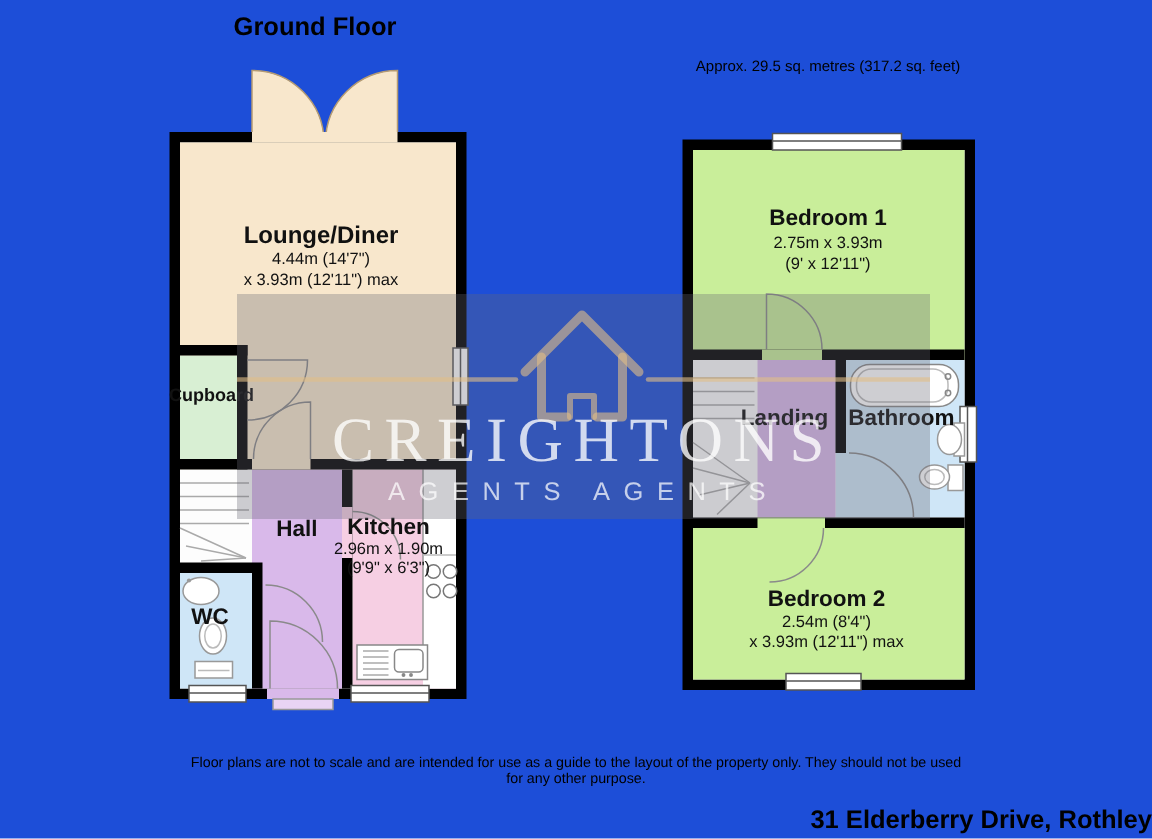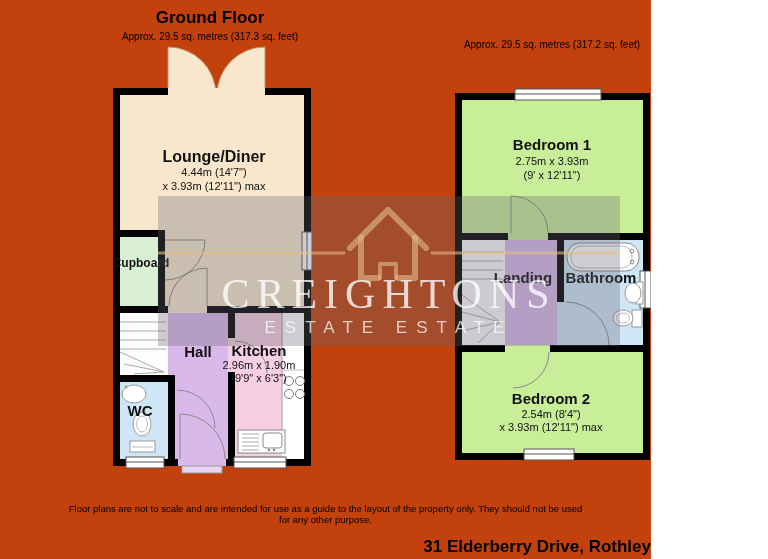--- a/index.html
+++ b/index.html
@@ -1,16 +1,16 @@
 <!DOCTYPE html>
 <html><head>
 <meta charset="utf-8">
 <style>
   html,body{margin:0;padding:0;background:#fff;}
-  #canvas{position:relative;width:651px;height:559px;background:#c2410c;overflow:hidden;
+  #canvas{position:relative;width:768px;height:559px;background:#1d4ed8;overflow:hidden;
           font-family:"Liberation Sans",sans-serif;color:#000;}
   .floor-header{position:absolute;text-align:center;width:300px;}
   .floor-title{font-size:17px;font-weight:bold;line-height:20px;}
   .floor-subtitle{font-size:10px;margin-top:3px;}
   #plan-svg{position:absolute;left:0;top:0;}
   svg text{font-family:"Liberation Sans",sans-serif;fill:#111;}
   .room-name{font-size:15px;font-weight:bold;}
   .room-name-lg{font-size:16px;font-weight:bold;}
   .room-name-sm{font-size:12px;font-weight:bold;}
   .room-dim{font-size:11px;}
@@ -29,21 +29,20 @@
   #planup{top:524px;font-size:9.5px;}
   #address{top:537px;font-size:17px;font-weight:bold;text-align:right;}
 </style>
 </head>
 <body>
 
 <div id="canvas">
 
   <div class="floor-header" style="left:60px;top:8px;">
     <div class="floor-title">Ground Floor</div>
-    <div class="floor-subtitle">Approx. 29.5 sq. metres (317.3 sq. feet)</div>
   </div>
   <div class="floor-header" style="left:402px;top:36px;">
     <div class="floor-subtitle">Approx. 29.5 sq. metres (317.2 sq. feet)</div>
   </div>
 
   <svg id="plan-svg" width="768" height="559" viewBox="0 0 768 559">
 
     <g>
 
       <g>
@@ -249,20 +248,20 @@
       <g stroke="rgba(225,190,135,0.6)" fill="none" stroke-linejoin="round" stroke-linecap="round">
         <line x1="0" y1="57" x2="186" y2="57" stroke-width="3"></line>
         <line x1="274" y1="57" x2="462" y2="57" stroke-width="3"></line>
         <path d="M192,52 L230,14 L268,52" stroke-width="6"></path>
         <path d="M203,42 L203,82 L220,82" stroke-width="6"></path>
         <path d="M257,42 L257,82 L240,82" stroke-width="6"></path>
         <path d="M222,82 L222,68 L238,68 L238,82" stroke-width="4"></path>
       </g>
     </svg>
     <div class="wm-brand">CREIGHTONS</div>
-    <div class="wm-tagline">ESTATE ESTATE</div>
+    <div class="wm-tagline">AGENTS AGENTS</div>
   </div>
 
   <div class="footer-line" id="disclaimer2">for any other purpose.</div>
   <div class="footer-line" id="disclaimer1">Floor plans are not to scale and are intended for use as a guide to the layout of the property only. They should not be used</div>
   <div class="footer-line" id="address">31 Elderberry Drive, Rothley</div>
 
 </div>
 
 </body></html>

